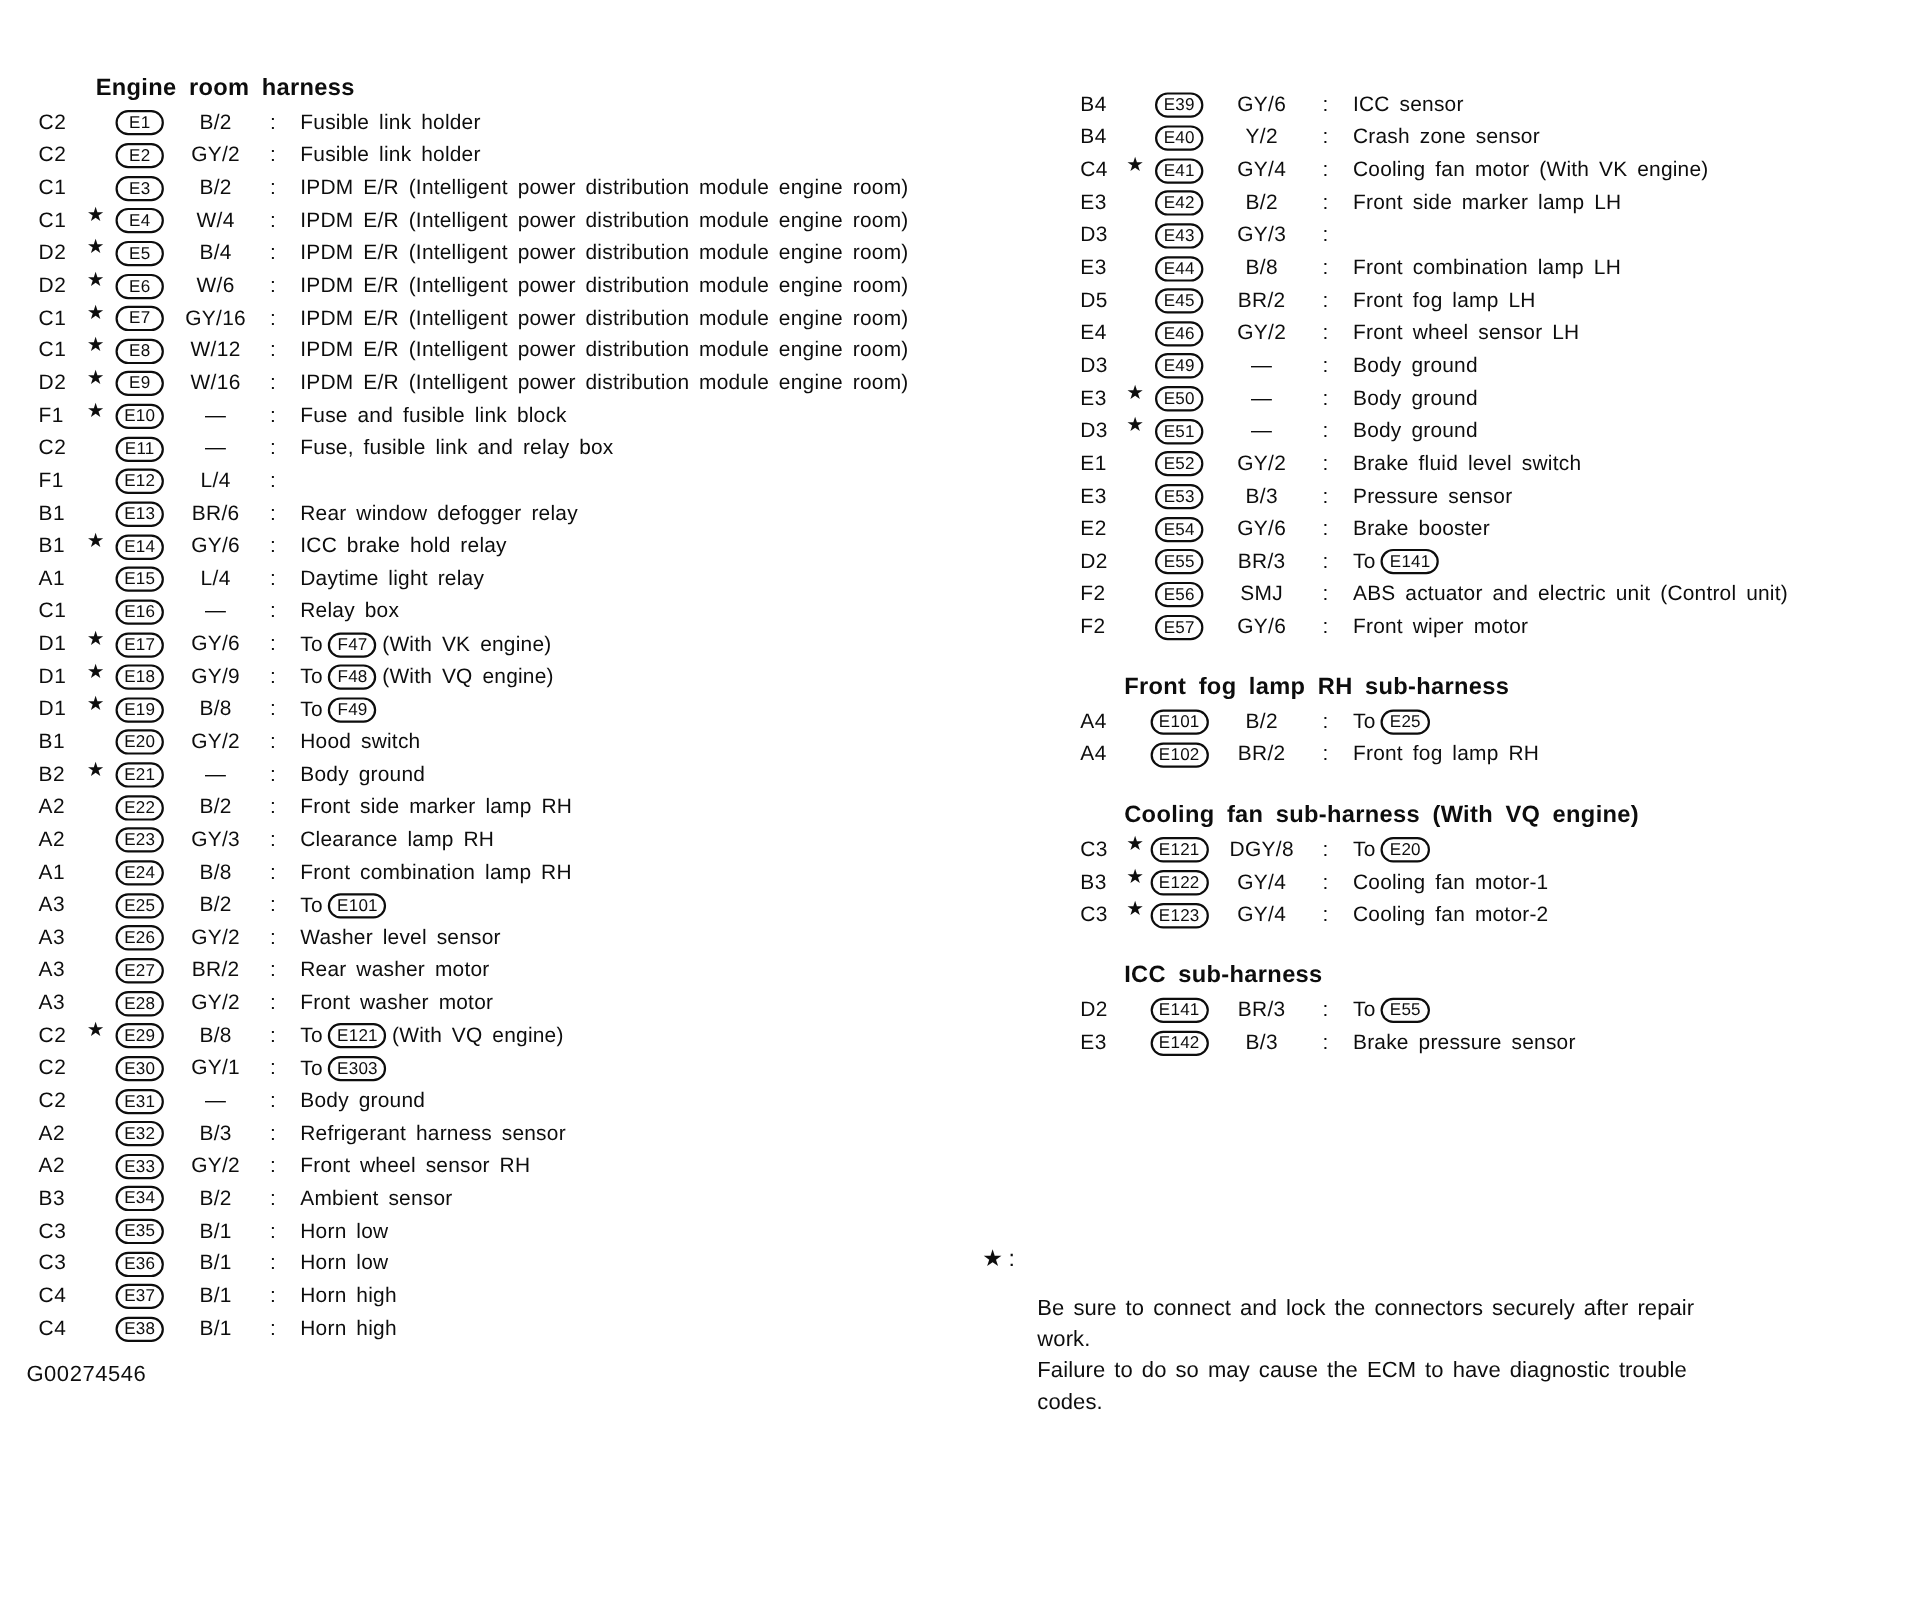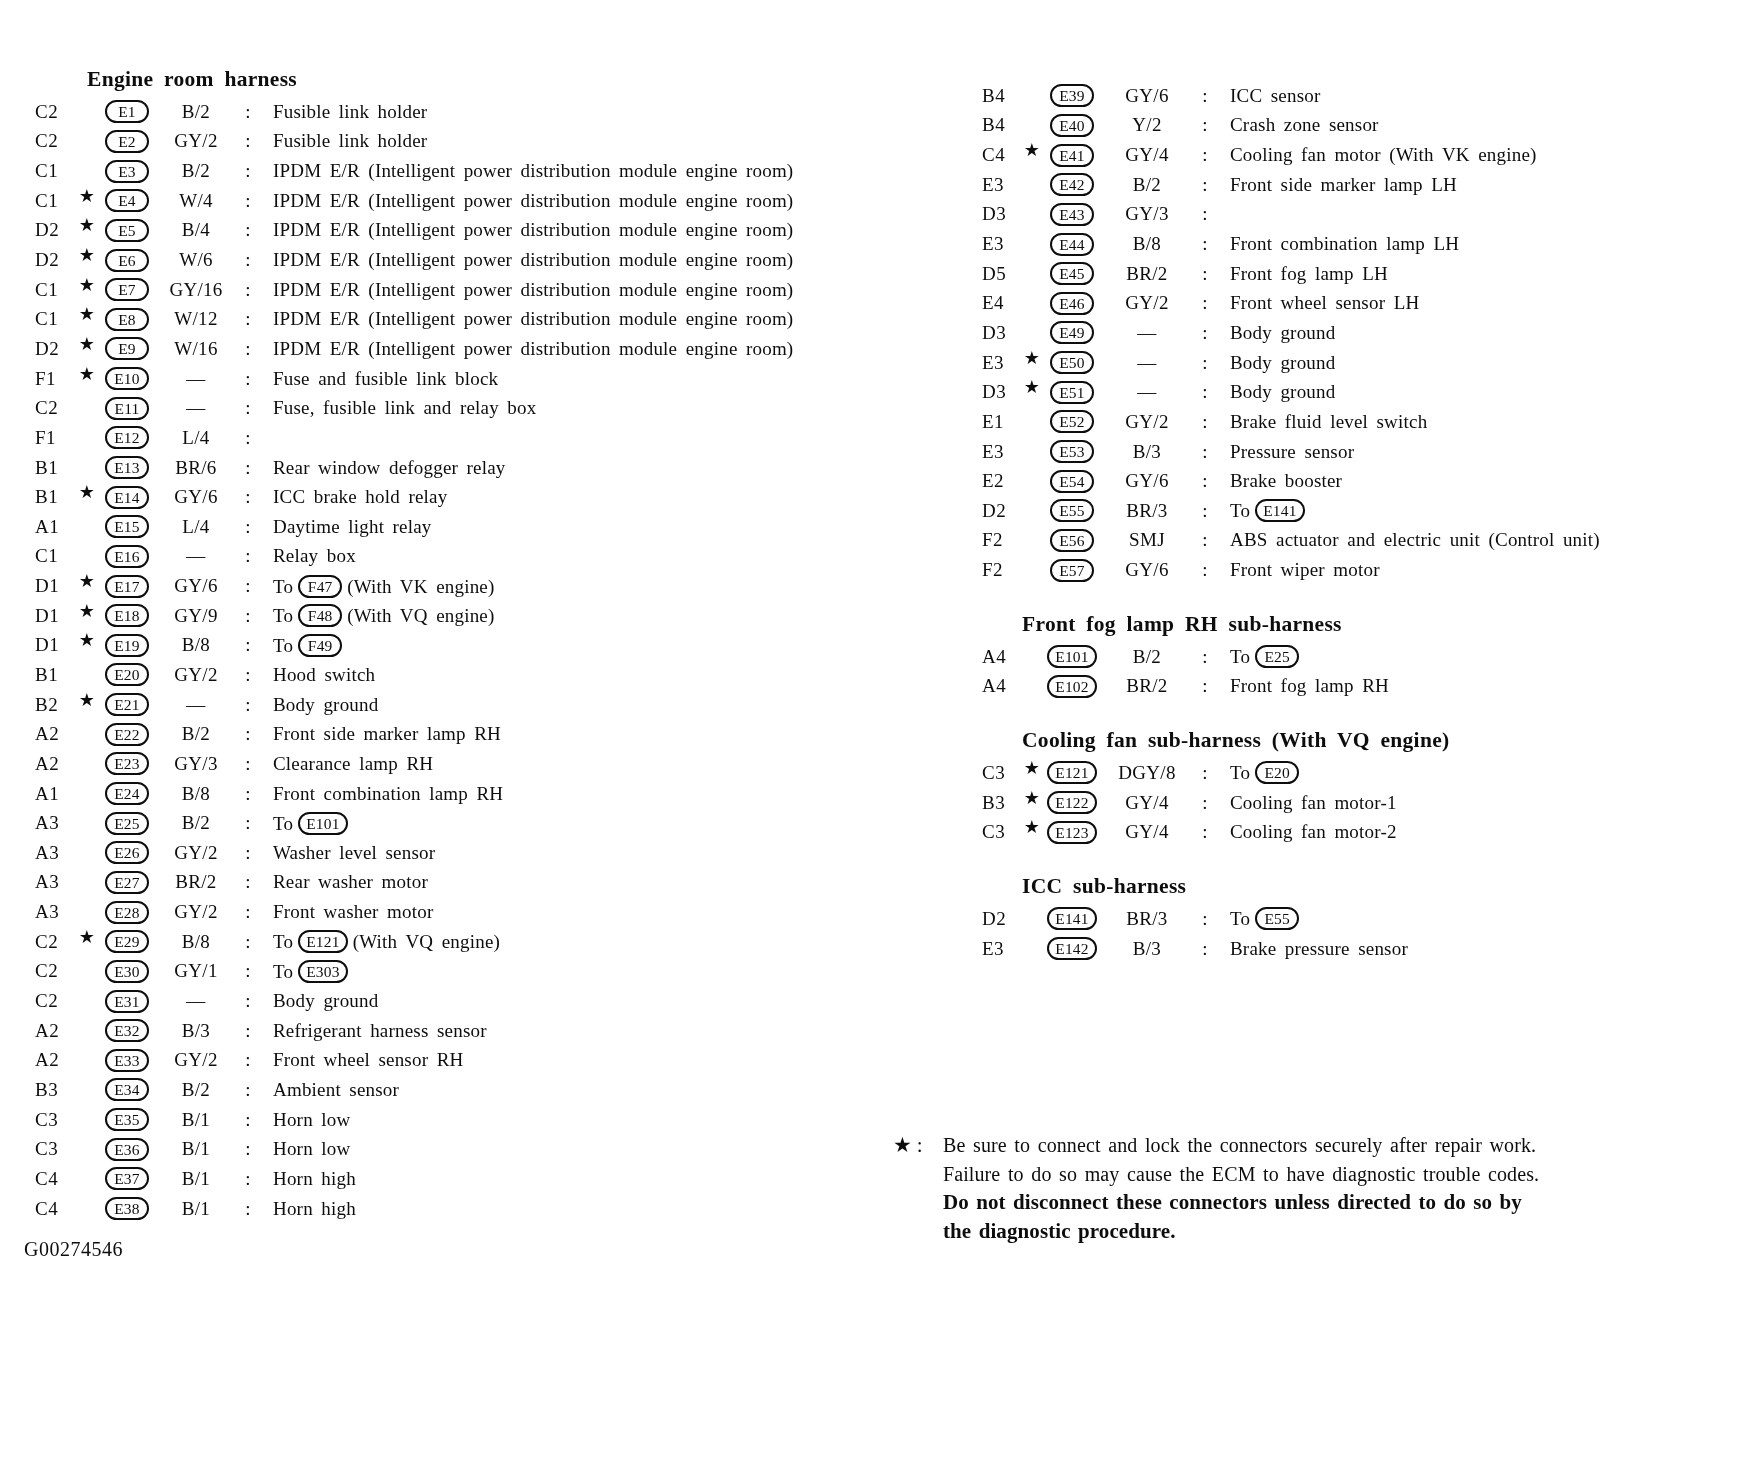--- a/index.html
+++ b/index.html
@@ -2,21 +2,21 @@
 <html><head>
 <meta charset="utf-8">
 <style>
   html, body { margin:0; padding:0; background:#ffffff; }
   .page {
     position: relative;
     width: 1737px;
     height: 1284px;
     background: #ffffff;
     color: #0d0d0d;
-    font-family: Liberation Serif, serif;
+    font-family: Liberation Sans, sans-serif;
     font-size: 19px;
     overflow: hidden;
   }
   .col { position: absolute; }
   #left-col  { left: 35px;  top: 64px;  width: 900px; }
   #right-col { left: 982px; top: 81px;  width: 750px; }
 
   .section-title {
     font-weight: bold;
     font-size: 21.5px;
@@ -65,21 +65,21 @@
   .footnote {
     position: absolute;
     left: 893px;
     top: 1131px;
     width: 700px;
     display: flex;
     align-items: flex-start;
   }
   .fn-star-cell { width: 50px; flex: none; font-size: 21px; line-height: 28.5px; }
   .fn-star-cell .fn-colon { margin-left: 5px; }
-  .fn-lines { flex: 1; }
+  .fn-lines { flex: 1; margin-top: 44px; }
   .fn-line { display: block; font-size: 20px; line-height: 28.5px; word-spacing: 2.5px; letter-spacing: 0.1px; }
   .fn-line.bold { font-weight: bold; font-size: 21px; line-height: 29px; word-spacing: 2px; }
 
   .figure-id {
     position: absolute;
     left: 24px;
     top: 1238px;
     font-size: 20px;
     letter-spacing: 0.5px;
   }

